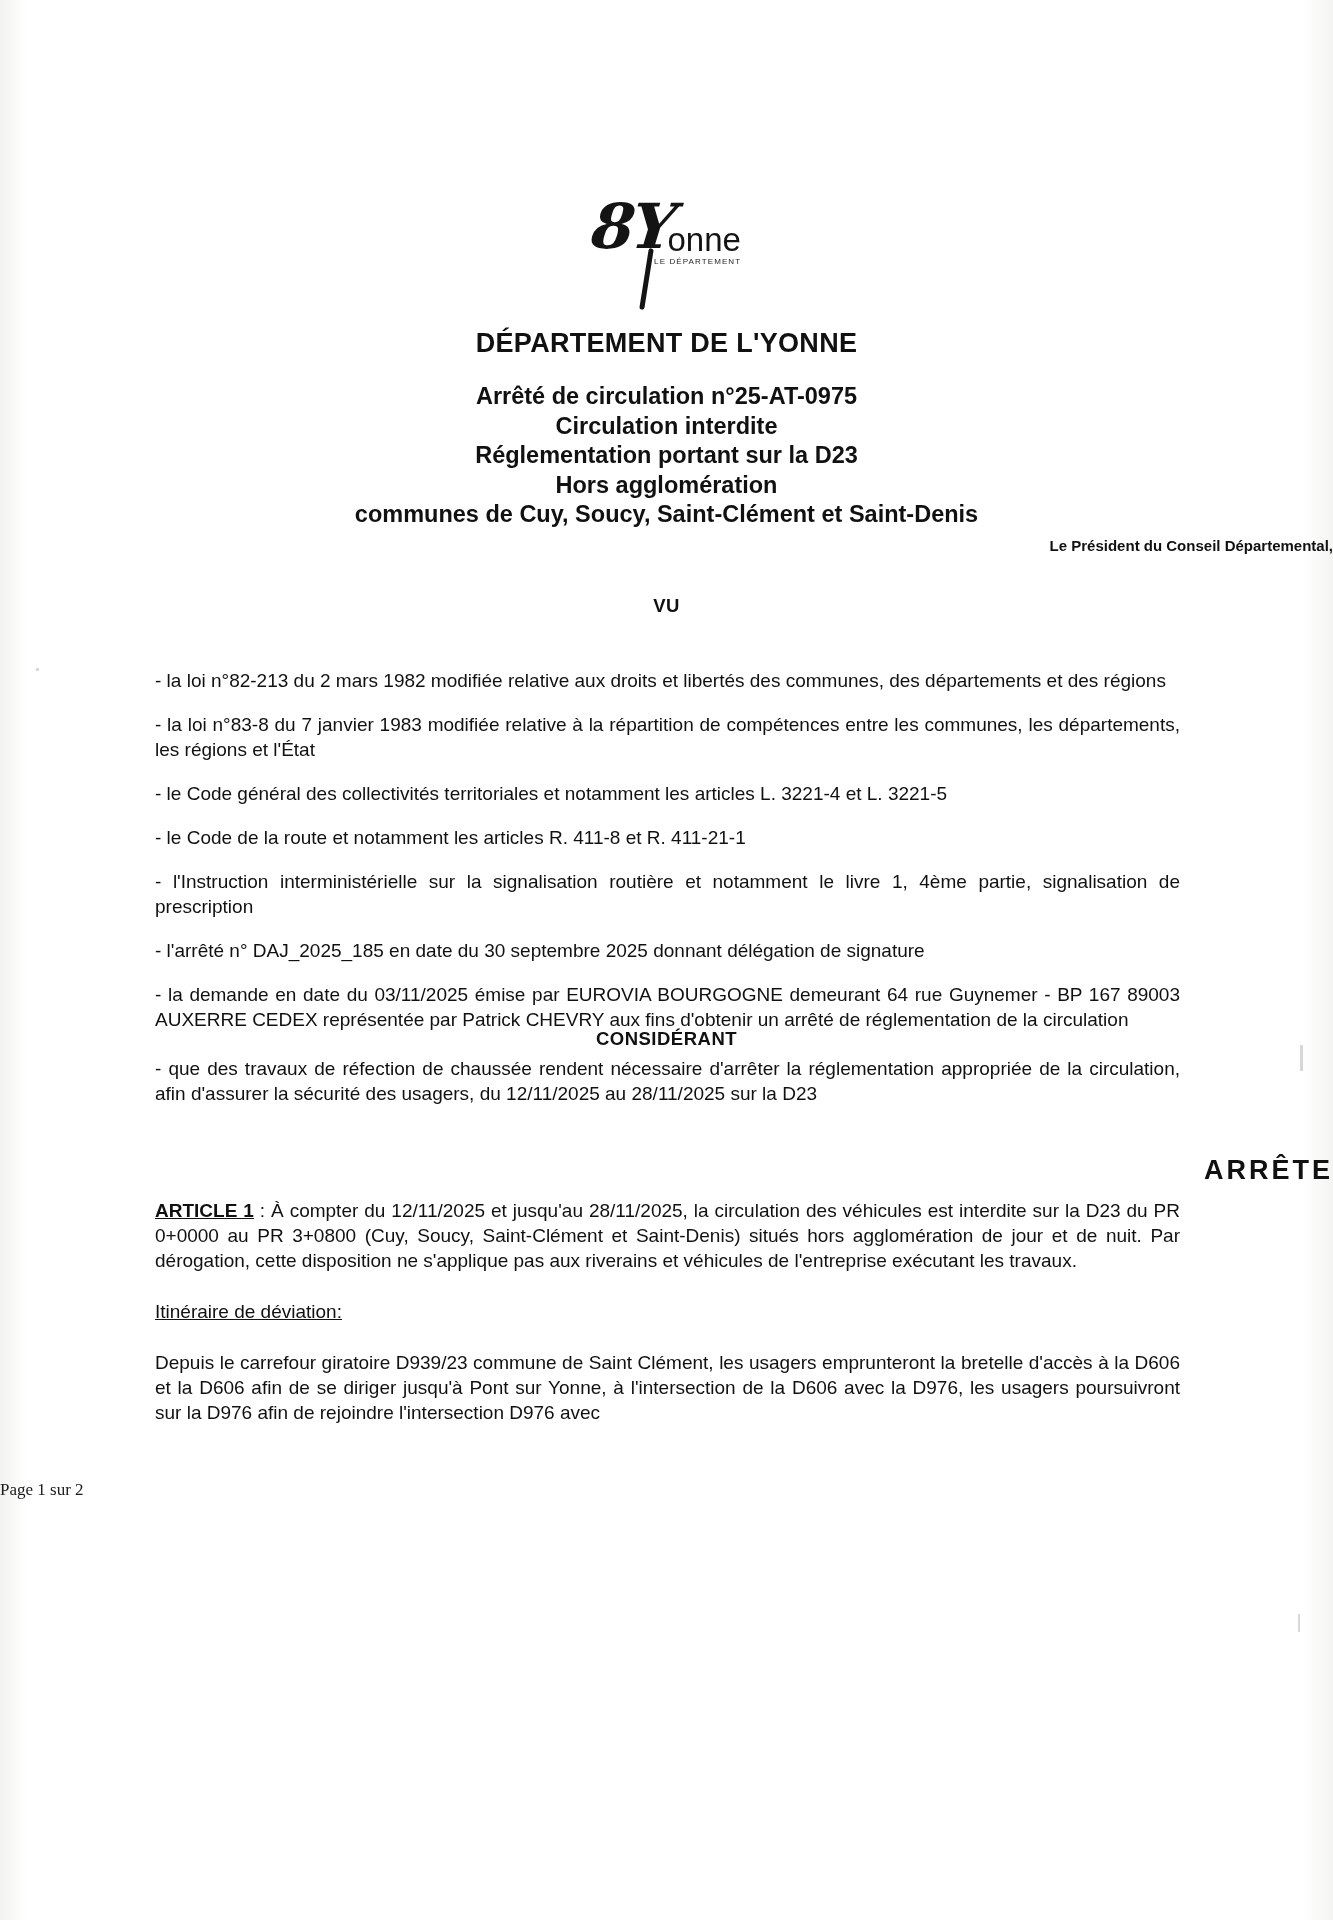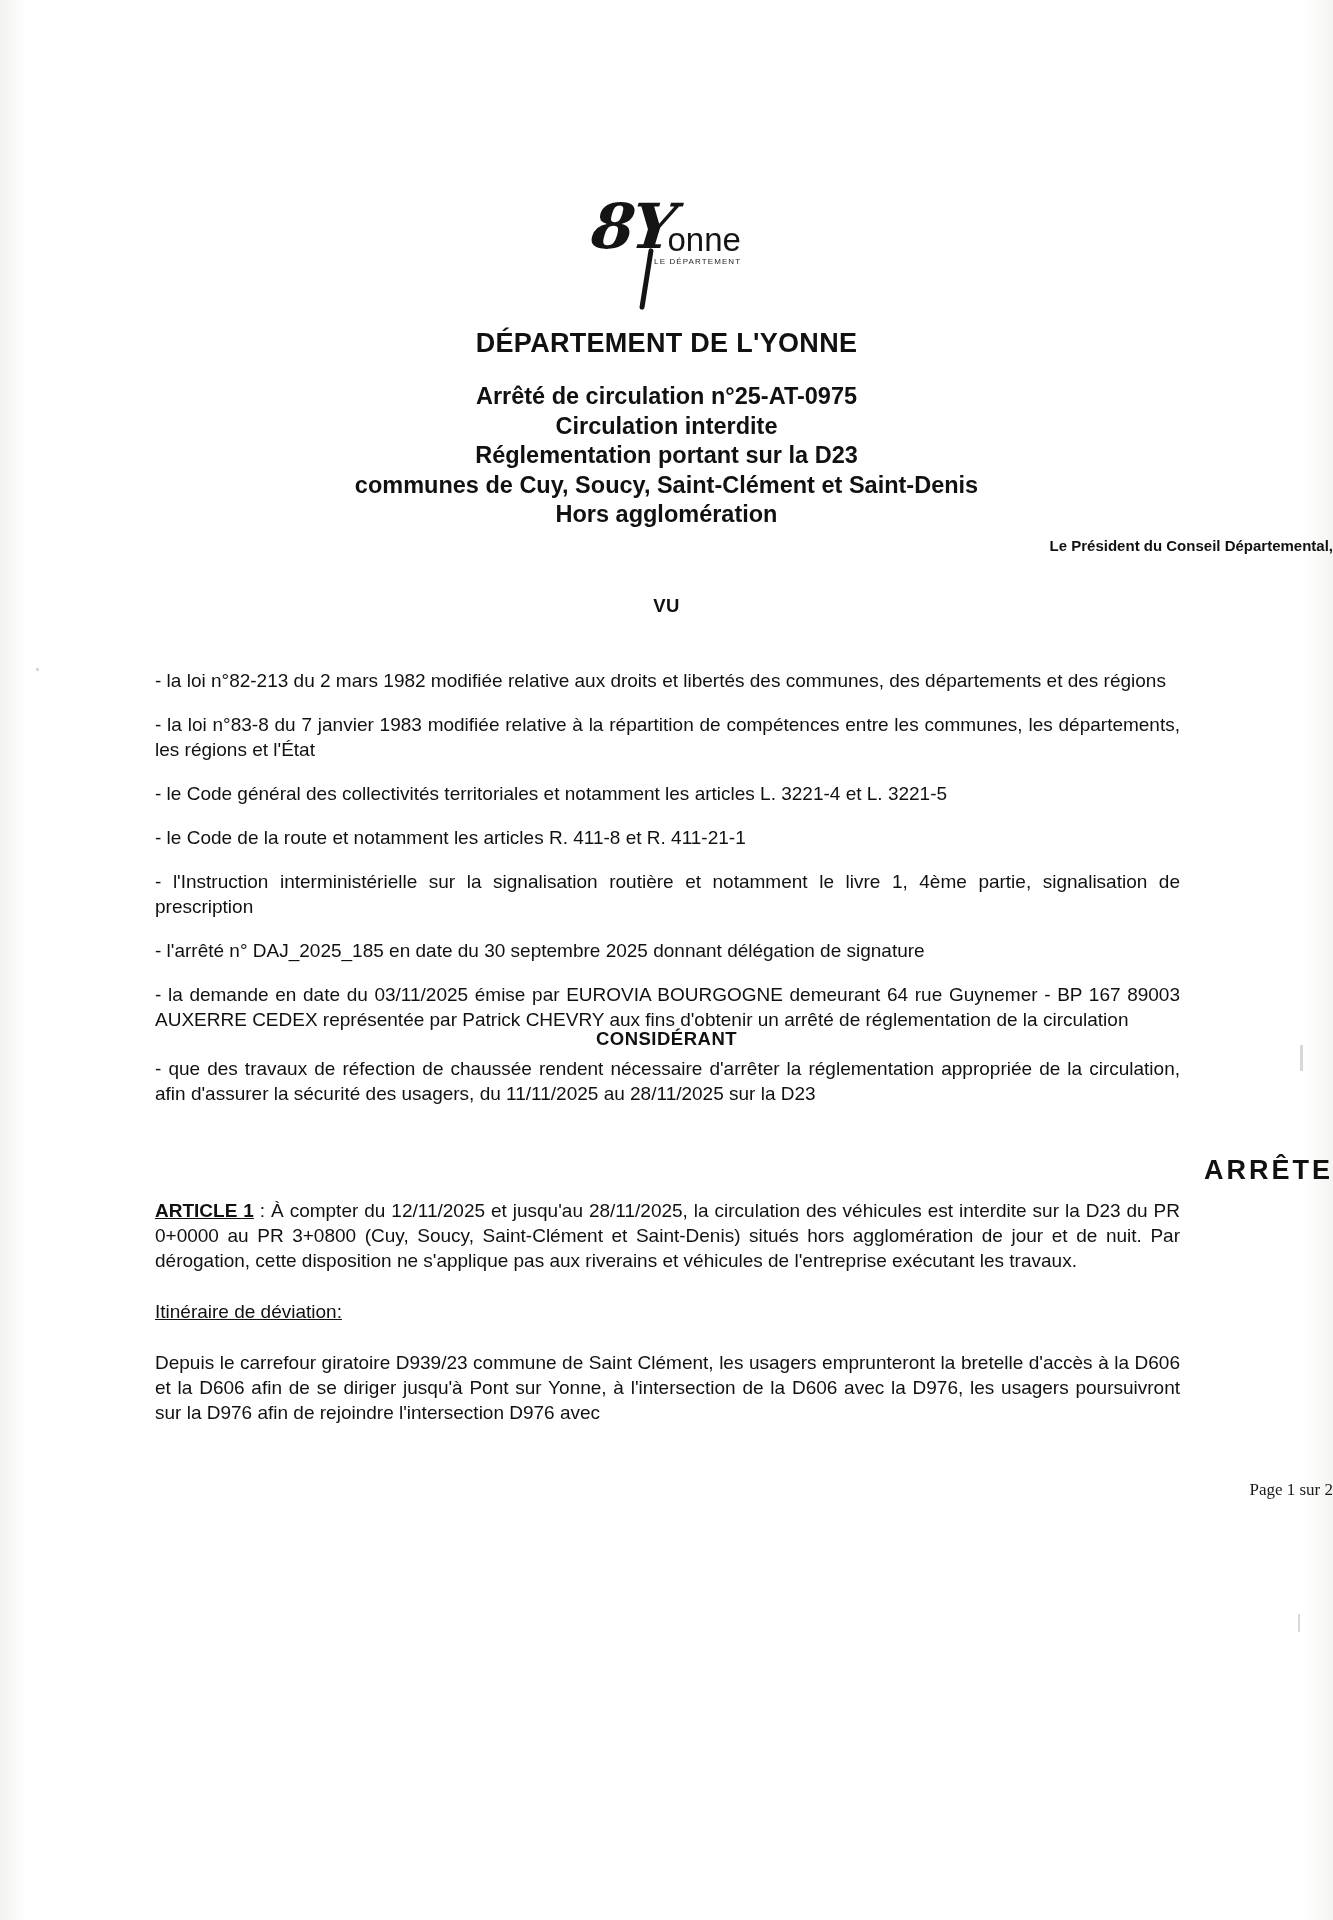--- a/index.html
+++ b/index.html
@@ -173,21 +173,21 @@
   }
   .sub-underline {
     text-decoration: underline;
   }
 
   
   .footer {
     position: absolute;
     left: 0; right: 0;
     top: 1480px;
-    text-align: right;
+    text-align: left;
     font-family: "Liberation Serif", serif;
     font-size: 17px;
     color: #1a1a1a;
   }
 </style>
 </head>
 <body>
 
 <div class="page">
 
@@ -204,40 +204,40 @@
       <div class="logo-sub">LE DÉPARTEMENT</div>
     </div>
   </div>
 
   <h1 class="dept-title">DÉPARTEMENT DE L'YONNE</h1>
 
   <div class="arrete-title">
     <div>Arrêté de circulation n°25-AT-0975</div>
     <div>Circulation interdite</div>
     <div>Réglementation portant sur la D23</div>
+    <div>Hors agglomération</div>
     <div>communes de Cuy, Soucy, Saint-Clément et Saint-Denis</div>
-    <div>Hors agglomération</div>
   </div>
 
   <div class="president-line">Le Président du Conseil Départemental,</div>
 
   <div class="section-head vu">VU</div>
   <div class="body-block" id="vu-list">
     <p>- la loi n°82-213 du 2 mars 1982 modifiée relative aux droits et libertés des communes, des départements et des régions</p>
     <p>- la loi n°83-8 du 7 janvier 1983 modifiée relative à la répartition de compétences entre les communes, les départements, les régions et l'État</p>
     <p class="nojust">- le Code général des collectivités territoriales et notamment les articles L. 3221-4 et L. 3221-5</p>
     <p class="nojust">- le Code de la route et notamment les articles R. 411-8 et R. 411-21-1</p>
     <p>- l'Instruction interministérielle sur la signalisation routière et notamment le livre 1, 4ème partie, signalisation de prescription</p>
     <p class="nojust">- l'arrêté n° DAJ_2025_185 en date du 30 septembre 2025 donnant délégation de signature</p>
     <p>- la demande en date du 03/11/2025 émise par EUROVIA BOURGOGNE demeurant 64 rue Guynemer - BP 167 89003 AUXERRE CEDEX représentée par Patrick CHEVRY aux fins d'obtenir un arrêté de réglementation de la circulation</p>
   </div>
 
   <div class="section-head consid">CONSIDÉRANT</div>
   <div class="body-block" id="consid-list">
-    <p>- que des travaux de réfection de chaussée rendent nécessaire d'arrêter la réglementation appropriée de la circulation, afin d'assurer la sécurité des usagers, du 11/11/2025 au 28/11/2025 sur la D23</p>
+    <p>- que des travaux de réfection de chaussée rendent nécessaire d'arrêter la réglementation appropriée de la circulation, afin d'assurer la sécurité des usagers, du 12/11/2025 au 28/11/2025 sur la D23</p>
   </div>
 
   <div class="arrete-word">ARRÊTE</div>
 
   <div class="body-block" id="article-list">
     <p><span class="article-label">ARTICLE 1</span><span> : À compter du 12/11/2025 et jusqu'au 28/11/2025, la circulation des véhicules est interdite sur la D23 du PR 0+0000 au PR 3+0800 (Cuy, Soucy, Saint-Clément et Saint-Denis) situés hors agglomération de jour et de nuit. Par dérogation, cette disposition ne s'applique pas aux riverains et véhicules de l'entreprise exécutant les travaux.</span></p>
     <p class="nojust" style="margin-top:26px;"><span class="sub-underline">Itinéraire de déviation:</span></p>
     <p style="margin-top:26px;">Depuis le carrefour giratoire D939/23 commune de Saint Clément, les usagers emprunteront la bretelle d'accès à la D606 et la D606 afin de se diriger jusqu'à Pont sur Yonne, à l'intersection de la D606 avec la D976, les usagers poursuivront sur la D976 afin de rejoindre l'intersection D976 avec</p>
   </div>
 

